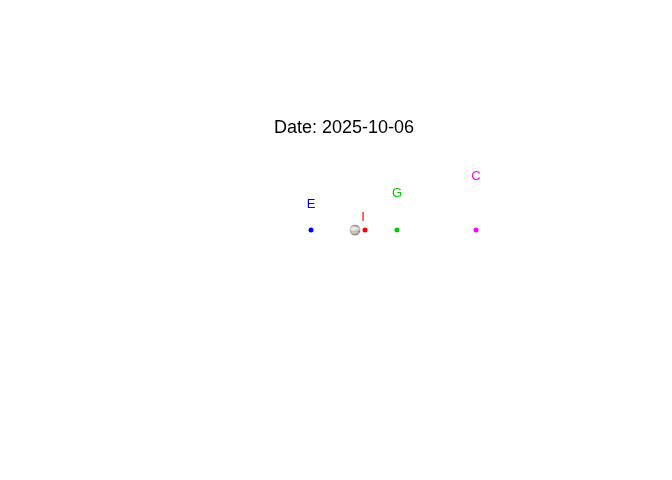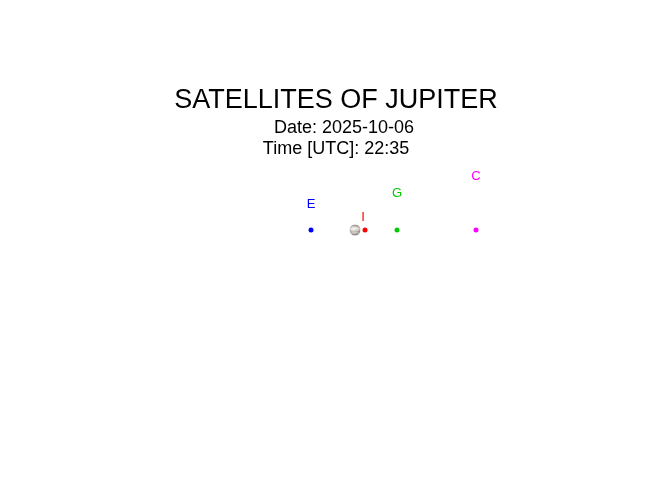--- a/index.html
+++ b/index.html
@@ -74,25 +74,23 @@
         rgba(0,0,0,0.28) 100%),
       radial-gradient(circle at 35% 32%, #efeae4 0%, #cfc8c0 42%, #9c948c 78%, #6d6660 100%);
     box-shadow: inset 0 0 2px rgba(60,55,50,0.55);
   }
 </style>
 </head>
 <body>
 
 <div id="canvas">
 
-  <div class="title" id="chart-title">SATELLITES OF JUPITER</div>
 
   <div class="title" id="chart-date">Date: 2025-10-06</div>
 
-  <div class="title" id="chart-time">Time [UTC]: 22:35</div>
 
   <div id="plot-area">
       <div class="moon-marker" style="left: 311px; top: 230px; background: rgb(0, 0, 255);"></div>
       <div class="moon-label" style="left: 311px; top: 203px; color: rgb(0, 0, 255);">E</div>
       <div class="moon-marker" style="left: 365px; top: 230px; background: rgb(255, 0, 0);"></div>
       <div class="moon-label" style="left: 363px; top: 216px; color: rgb(255, 0, 0);">I</div>
       <div class="moon-marker" style="left: 397px; top: 230px; background: rgb(0, 204, 0);"></div>
       <div class="moon-label" style="left: 397px; top: 192px; color: rgb(0, 204, 0);">G</div>
       <div class="moon-marker" style="left: 476px; top: 230px; background: rgb(255, 0, 255);"></div>
       <div class="moon-label" style="left: 476px; top: 175px; color: rgb(255, 0, 255);">C</div>

